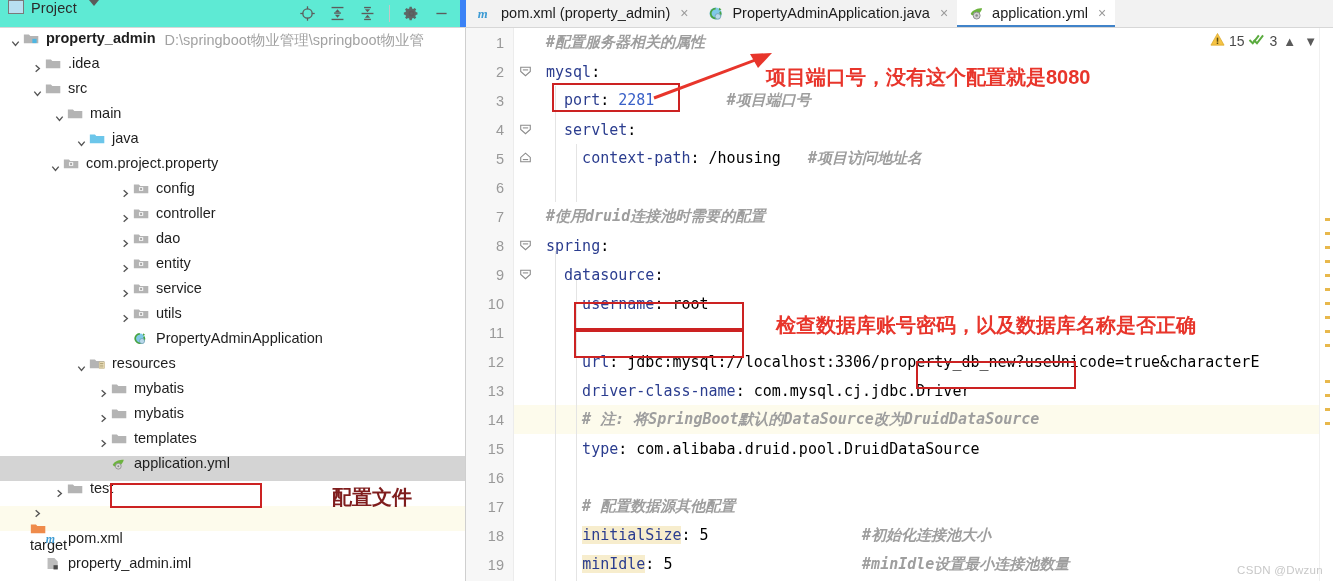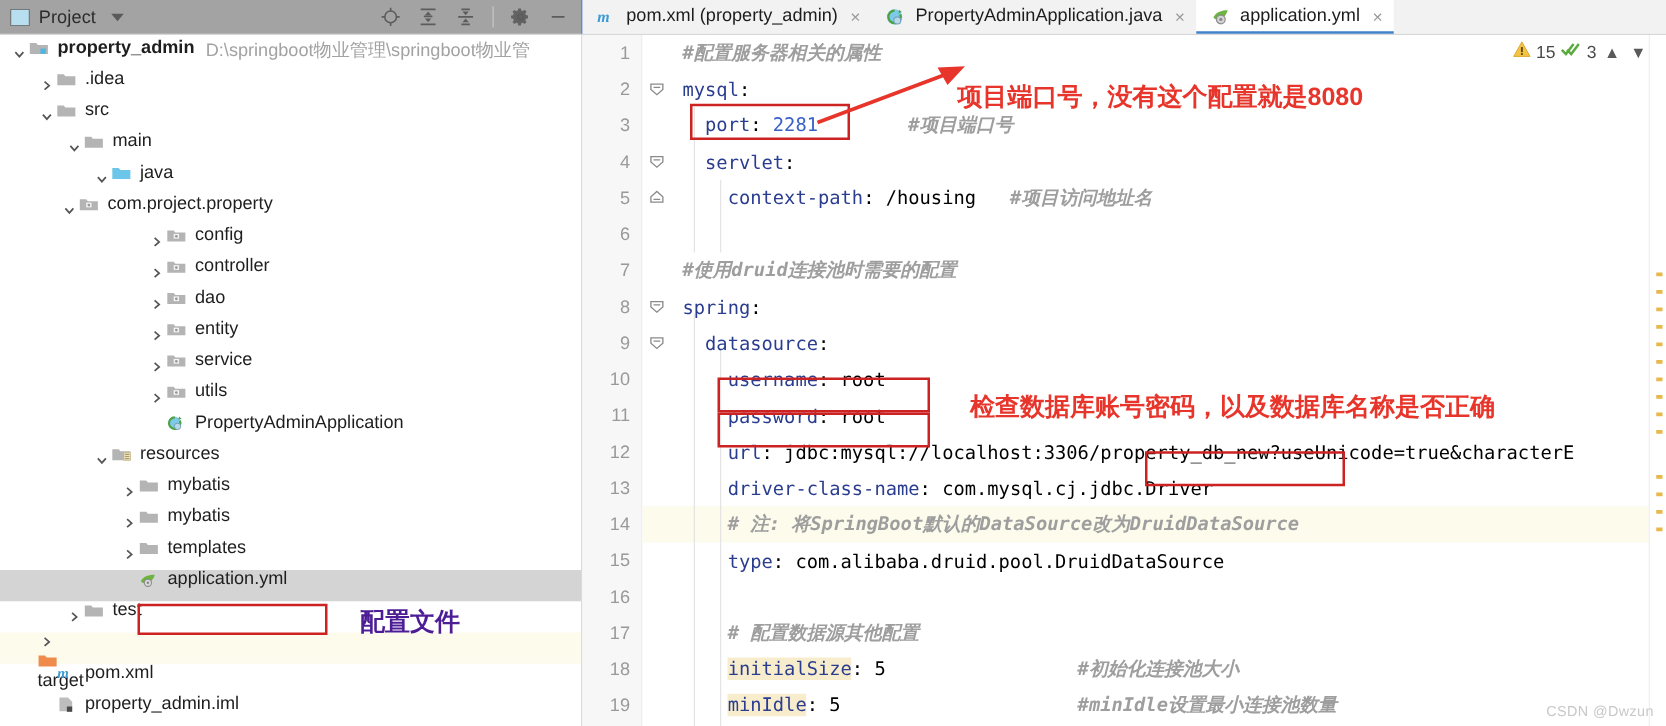--- a/index.html
+++ b/index.html
@@ -23,24 +23,23 @@
     height: 28px;
     flex: 0 0 28px;
     background: #f2f2f2;
     border-bottom: 1px solid #d7d7d7;
   }
 
   .project-header {
     width: 466px;
     flex: 0 0 466px;
     display: flex;
-    align-items: center;
     padding-left: 8px;
-    background: #a3a3a3;
-    border-right: 1px solid #3b82f6;
+    background: #5eead4;
+    border-right: 6px solid #3b82f6;
   }
   .ph-icon {
     width: 16px; height: 14px;
     border: 1.6px solid #7a7a7a;
     background: #b8dff0;
     margin-right: 7px;
     flex: 0 0 16px;
   }
   .ph-title {
     font-size: 14.5px;
@@ -134,24 +133,25 @@
   }
 
   
   .tree-annot-box {
     position: absolute;
     border: 2.2px solid #cc2222;
     pointer-events: none;
   }
   .tree-annot-text {
     position: absolute;
-    color: #4c1d95;
+    color: #7f1d1d;
     font-size: 20px;
     font-weight: bold;
     white-space: nowrap;
+    margin-left: 44px;
   }
 
   
   .editor {
     flex: 1 1 auto;
     position: relative;
     background: #ffffff;
     overflow: hidden;
   }
   .gutter-left {
@@ -699,21 +699,20 @@
             <div class="ctext"><span class="k">  datasource</span><span class="kb">:</span></div>
           </div>
           <div class="cline">
             <div class="lnum">10</div>
             <div class="foldcell"></div>
             <div class="ctext"><span class="k">    username</span><span class="kb">: </span><span class="kb">root</span></div>
           </div>
           <div class="cline">
             <div class="lnum">11</div>
             <div class="foldcell"></div>
-            <div class="ctext"><span class="k">    password</span><span class="kb">: </span><span class="kb">root</span></div>
           </div>
           <div class="cline">
             <div class="lnum">12</div>
             <div class="foldcell"></div>
             <div class="ctext"><span class="k">    url</span><span class="kb">: </span><span class="kb">jdbc:mysql://localhost:3306/property_db_new?useUnicode=true&amp;characterE</span></div>
           </div>
           <div class="cline">
             <div class="lnum">13</div>
             <div class="foldcell"></div>
             <div class="ctext"><span class="k">    driver-class-name</span><span class="kb">: </span><span class="kb">com.mysql.cj.jdbc.Driver</span></div>

